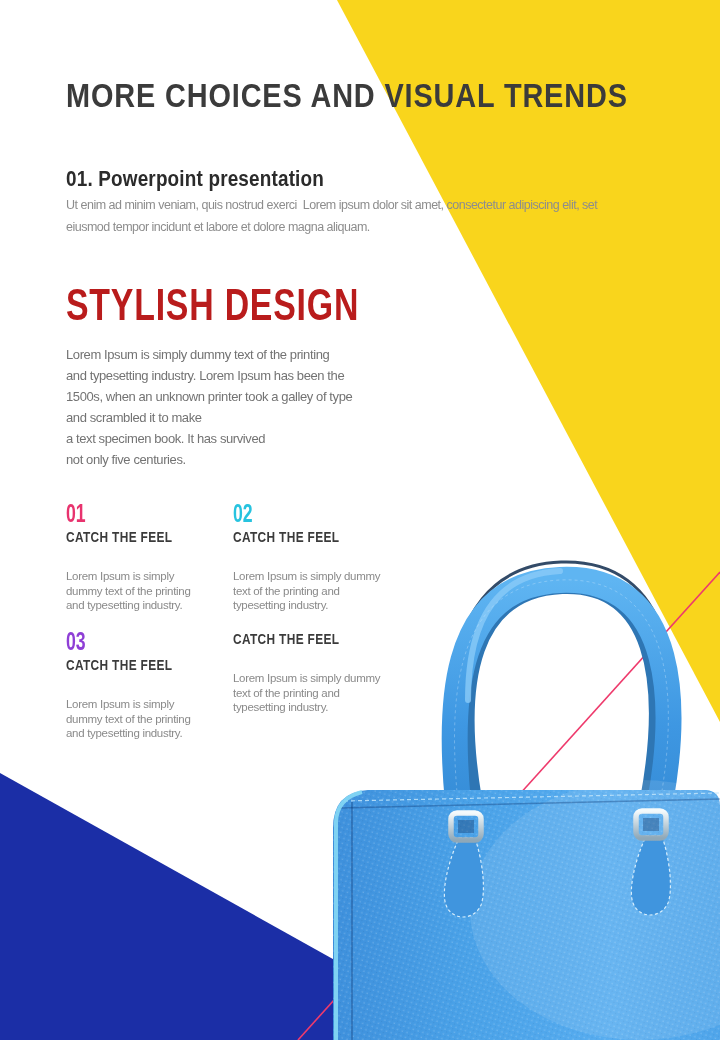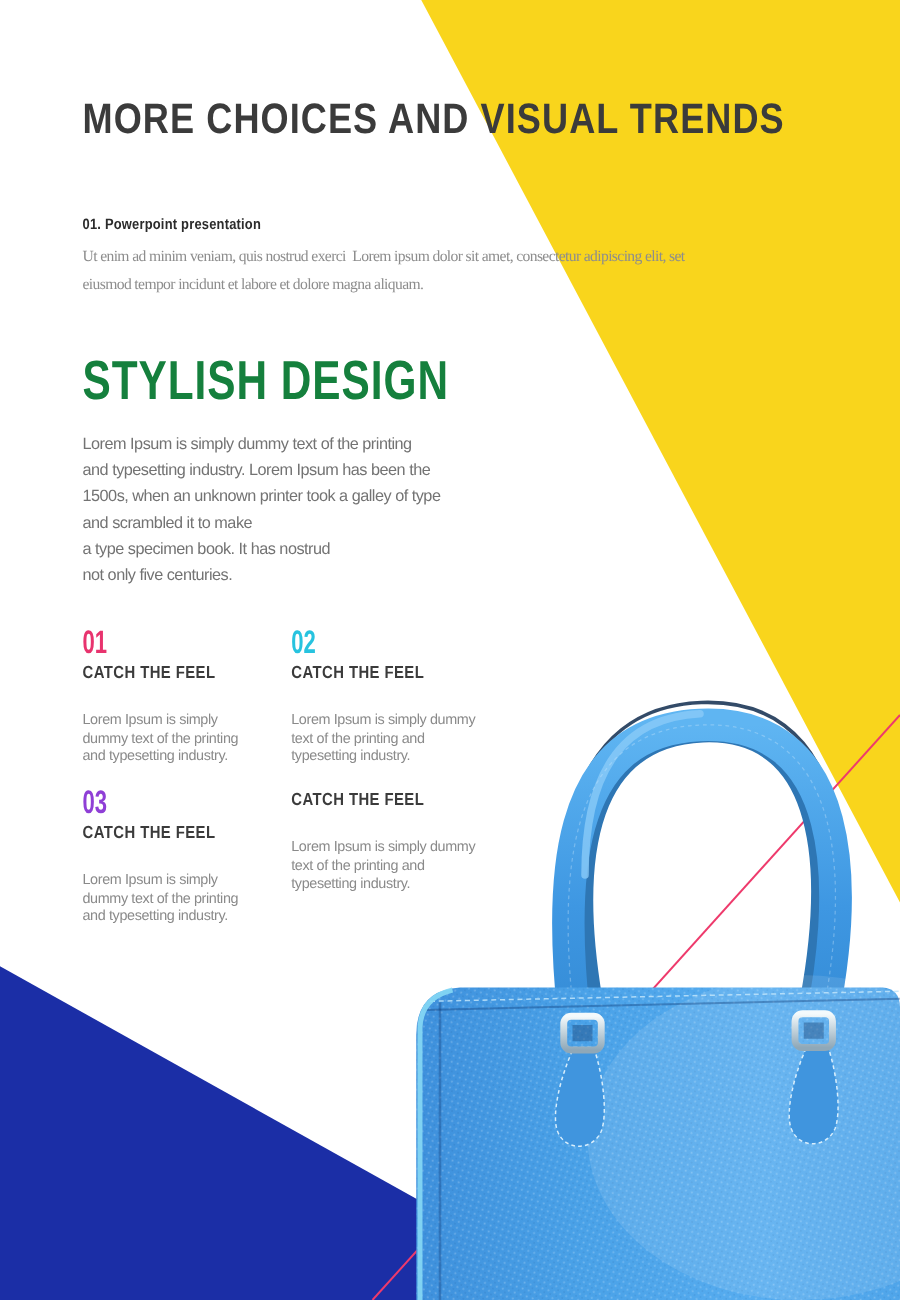--- a/index.html
+++ b/index.html
@@ -11,29 +11,29 @@
   .bg{position:absolute;inset:0;width:720px;height:1040px;display:block;z-index:0;}
   .content{position:absolute;inset:0;z-index:1;}
 
   .abs{position:absolute;}
   .sq{display:inline-block;transform-origin:0 50%;white-space:nowrap;}
 
   .title{left:66px;top:78px;margin:0;font-size:34px;line-height:34px;font-weight:bold;
          color:#3b3b3b;letter-spacing:1px;}
   .sq-title{transform:scaleX(.85);}
 
-  .subtitle{left:66px;top:168px;margin:0;font-size:12px;line-height:22px;font-weight:bold;
+  .subtitle{left:66px;top:168px;margin:0;font-size:22px;line-height:22px;font-weight:bold;
             color:#2b2b2b;letter-spacing:.2px;}
   .sq-sub{transform:scaleX(.86);}
 
   .intro{left:66px;top:194px;color:#8d8d8d;font-size:12.5px;line-height:22px;letter-spacing:-.5px;}
-  .iline{white-space:pre;font-family:Liberation Serif, serif;}
+  .iline{white-space:pre;}
 
   .stylish{left:66px;top:283px;margin:0;font-size:44px;line-height:44px;font-weight:bold;
-           color:#15803d;letter-spacing:1px;}
+           color:#b91c1c;letter-spacing:1px;}
   .sq-sty{transform:scaleX(.77);}
 
   .body-par{left:66px;top:344px;color:#737373;font-size:13px;line-height:21px;letter-spacing:-.4px;}
   .body-par div{white-space:pre;}
 
   .feature{width:170px;}
   .num{font-size:26px;line-height:26px;font-weight:bold;}
   .sq-num{transform:scaleX(.68);}
   .feat-h{margin-top:3px;font-size:14px;line-height:17px;font-weight:bold;color:#3b3b3b;}
   .sq-fh{transform:scaleX(.85);letter-spacing:.4px;}
@@ -122,21 +122,21 @@
 
     <h2 class="abs stylish">
       <span class="sq sq-sty">STYLISH DESIGN</span>
     </h2>
 
     <div class="abs body-par">
       <div>Lorem Ipsum is simply dummy text of the printing</div>
       <div>and typesetting industry. Lorem Ipsum has been the</div>
       <div>1500s, when an unknown printer took a galley of type</div>
       <div>and scrambled it to make</div>
-      <div>a type specimen book. It has nostrud</div>
+      <div>a text specimen book. It has survived</div>
       <div>not only five centuries.</div>
     </div>
 
     <div class="abs feature" style="left:66px;top:500px">
       <div class="num">
         <span class="sq sq-num" style="color: rgb(232, 51, 110);">01</span>
       </div>
       <div class="feat-h">
         <span class="sq sq-fh">CATCH THE FEEL</span>
       </div>

